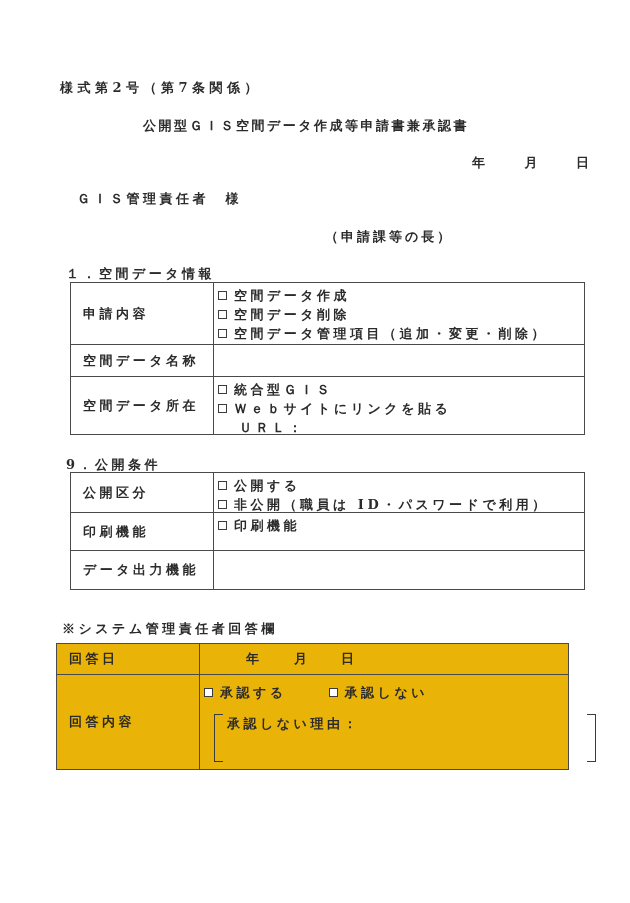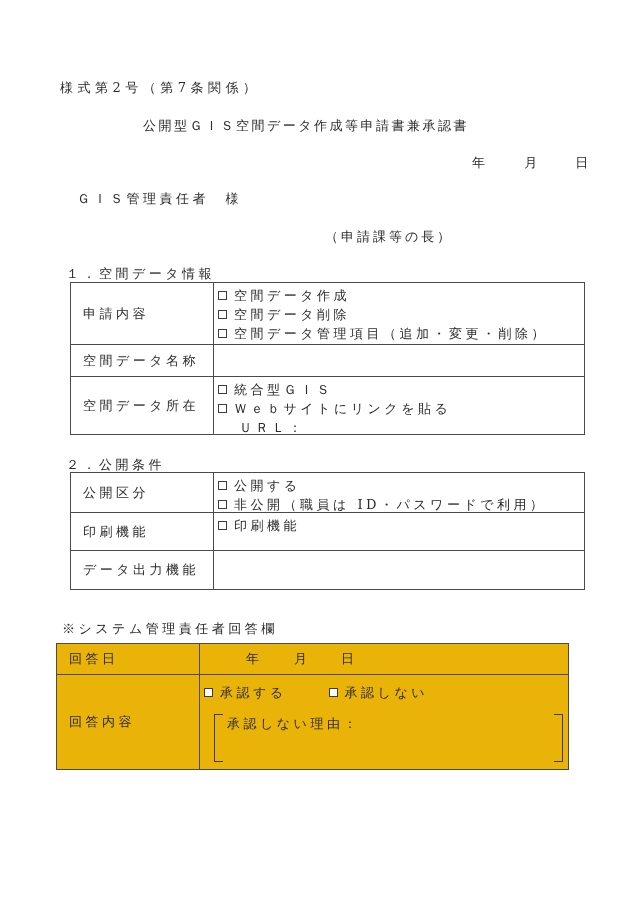--- a/index.html
+++ b/index.html
@@ -3,21 +3,21 @@
 <meta charset="utf-8">
 <style>
   * { margin:0; padding:0; box-sizing:border-box; }
   html,body { background:#ffffff; }
   body {
     font-family:"DejaVu Serif","Liberation Serif",serif;
     color:#2b2b2b;
     font-size:13px;
     letter-spacing:3.5px;
   }
-  .page { position:relative; width:630px; height:903px; background:#ffffff; overflow:hidden; }
+  .page { position:relative; width:630px; height:903px; background:#ffffff; overflow:hidden;font-weight:bold; }
 
   .abs { position:absolute; white-space:nowrap; }
   .form-number   { left:60px;  top:79px;  letter-spacing:4.5px; }
   .doc-title     { left:143px; top:117px; letter-spacing:2.5px; }
   .date-line     { left:472px; top:154px; letter-spacing:0; }
   .date-line .m  { margin-left:35px; }
   .date-line .d  { margin-left:34px; }
   .addressee     { left:77px;  top:190px; }
   .applicant     { left:325px; top:228px; letter-spacing:3px; }
   .sec1-heading  { left:66px;  top:265px; }
@@ -61,21 +61,21 @@
   .reply-date-cell .m { margin-left:35px; }
   .reply-date-cell .d { margin-left:34px; }
 
   .reply-content-cell { padding:8px 0 0 4px; }
   .approve-line { display:flex; align-items:center; height:19px; }
   .opt-reject { margin-left:42px; }
 
   .reason-box {
     position:relative;
     margin:12px 0 0 10px;
-    width:349px; height:48px;
+    width:382px; height:48px;
   }
   .bracket-left, .bracket-right {
     position:absolute; top:0; width:9px; height:100%;
     border:1px solid #3c3c3c;
   }
   .bracket-left  { left:0;  border-right:none; background:transparent; }
   .bracket-right { right:0; border-left:none;  background:transparent; }
   .reason-label { position:absolute; left:13px; top:1px; white-space:nowrap; }
 </style>
 </head>
@@ -129,21 +129,21 @@
           <span>Ｗｅｂサイトにリンクを貼る</span>
         </div>
         <div class="url-line">
           <span>ＵＲＬ：</span>
           <span></span>
         </div>
       </div>
     </div>
   </div>
 
-  <div class="abs sec2-heading">２．公開条件</div>
+  <div class="abs sec2-heading">9．公開条件</div>
 
   <div class="tbl tbl2">
     <div class="tr r-d">
       <div class="th">公開区分</div>
       <div class="td opts">
         <div class="opt">
           <span class="cb"></span>
           <span>公開する</span>
         </div>
         <div class="opt">

